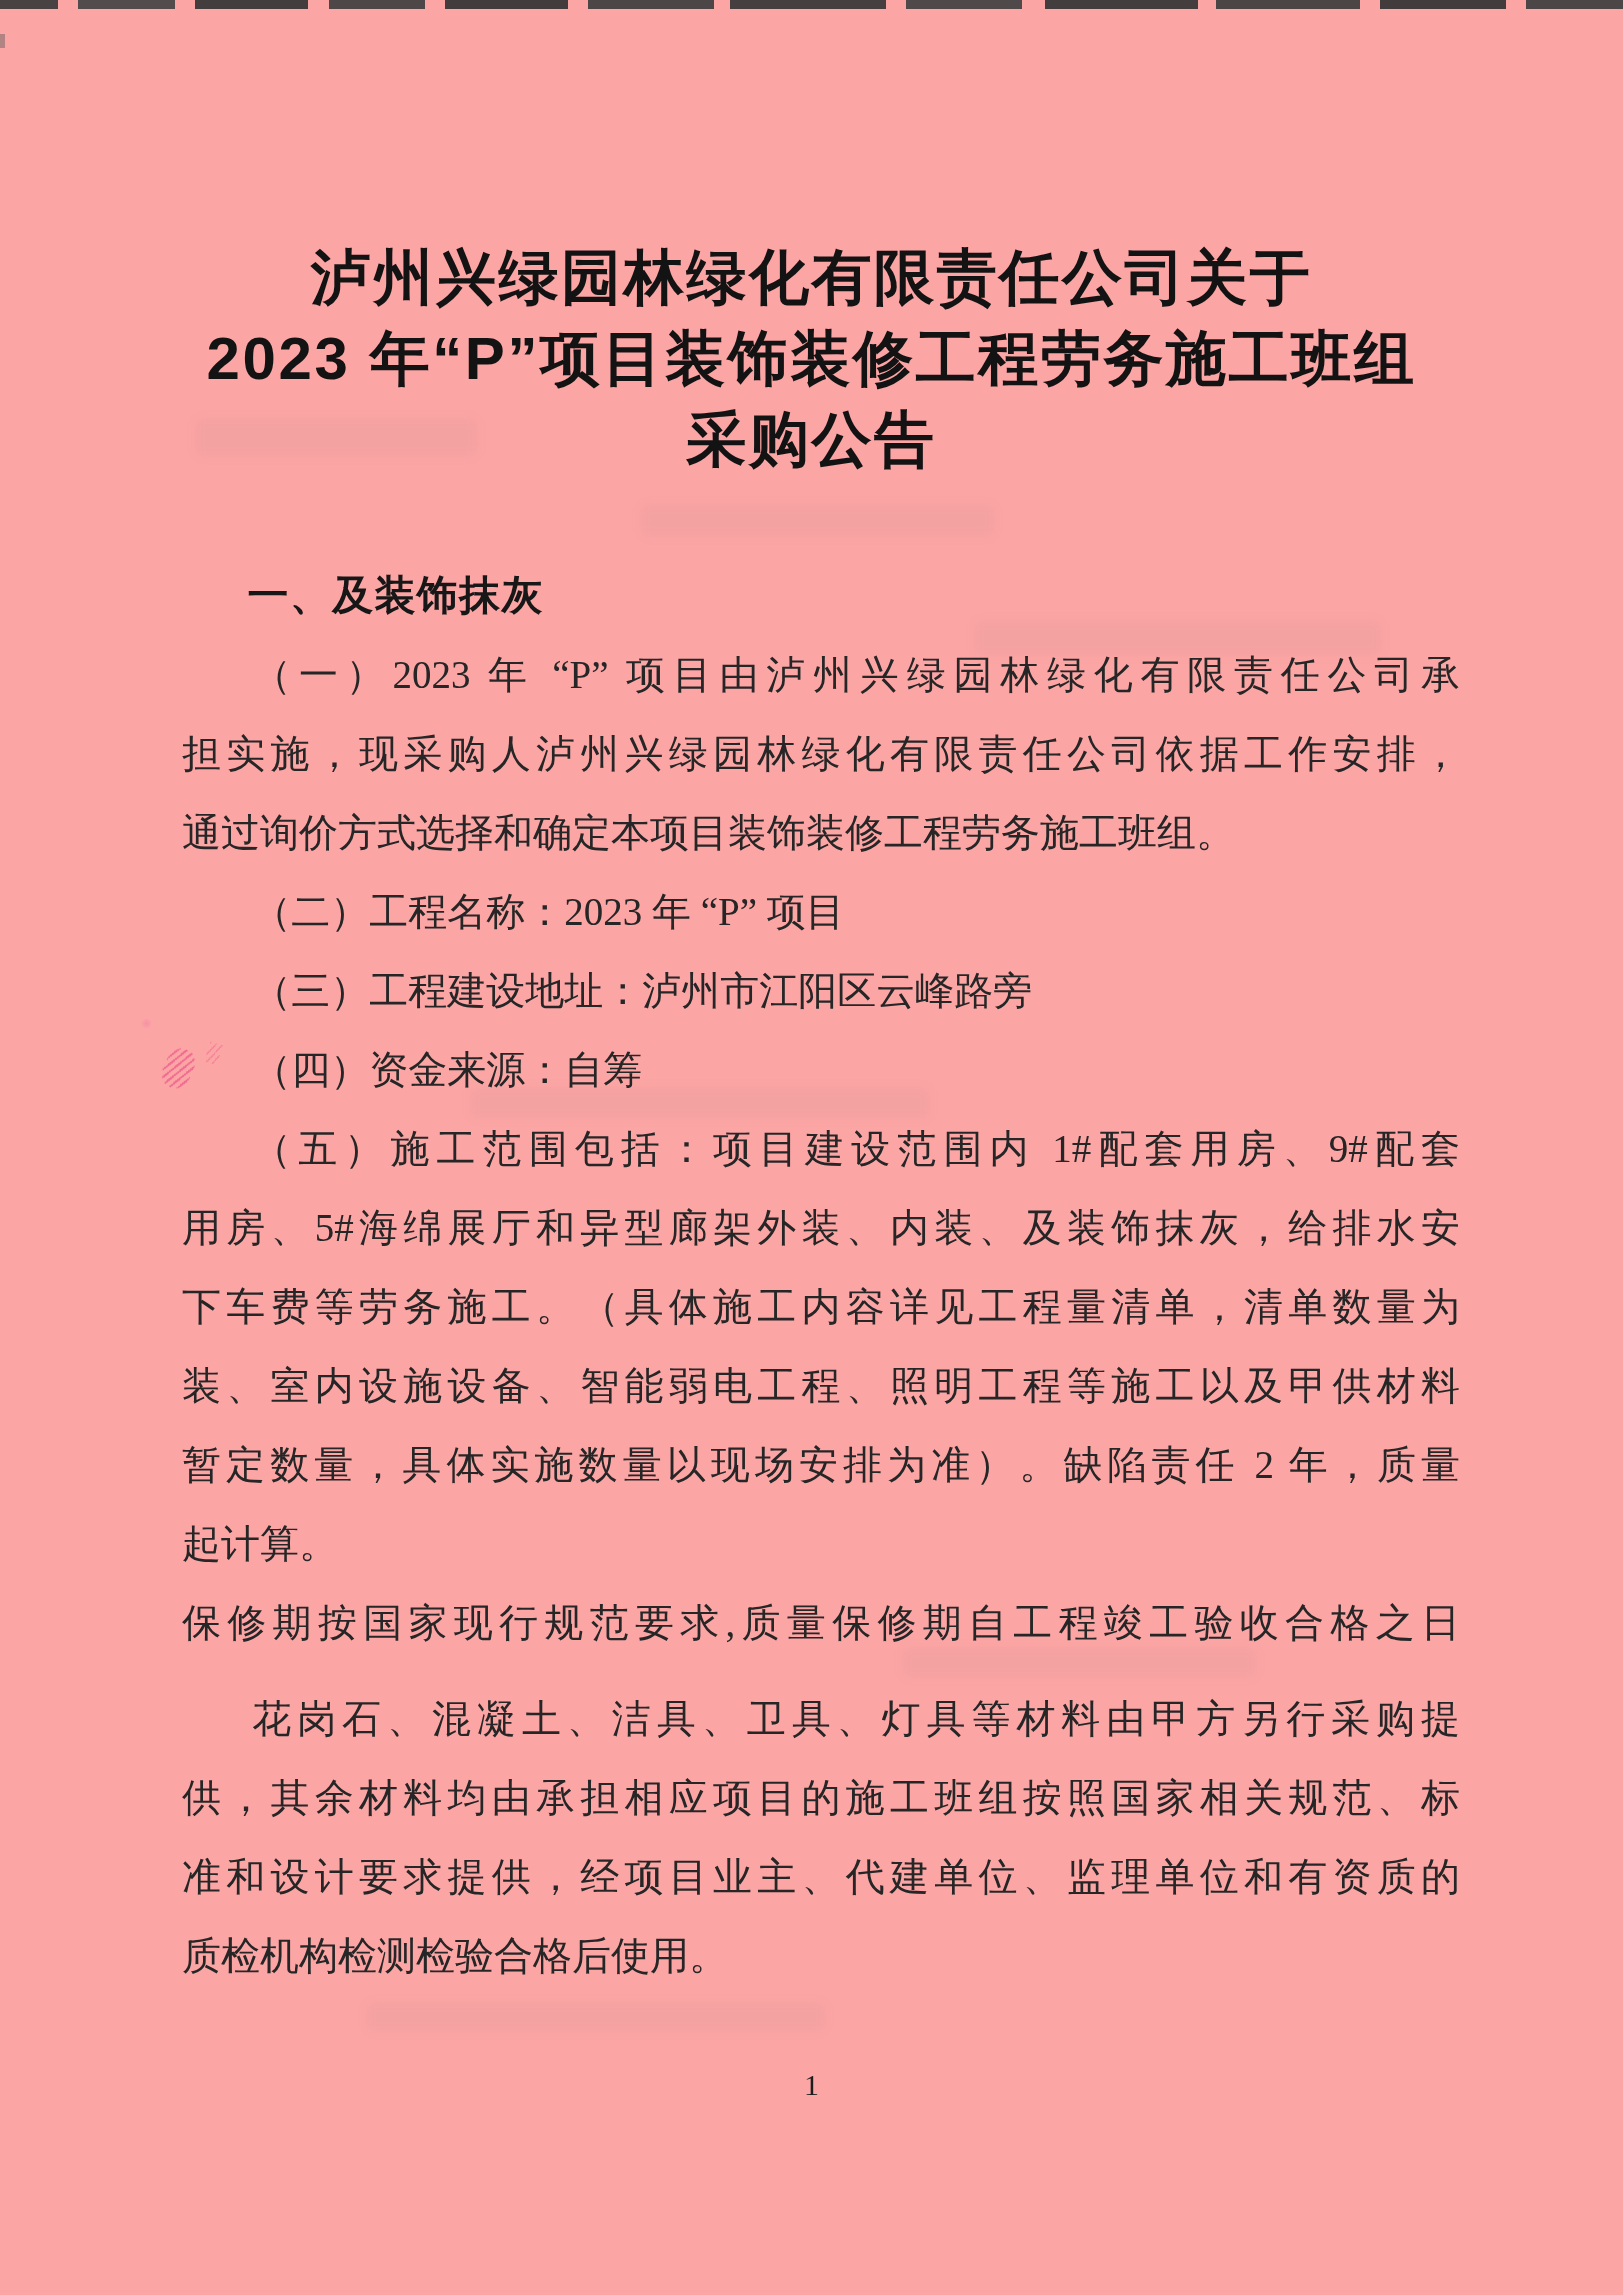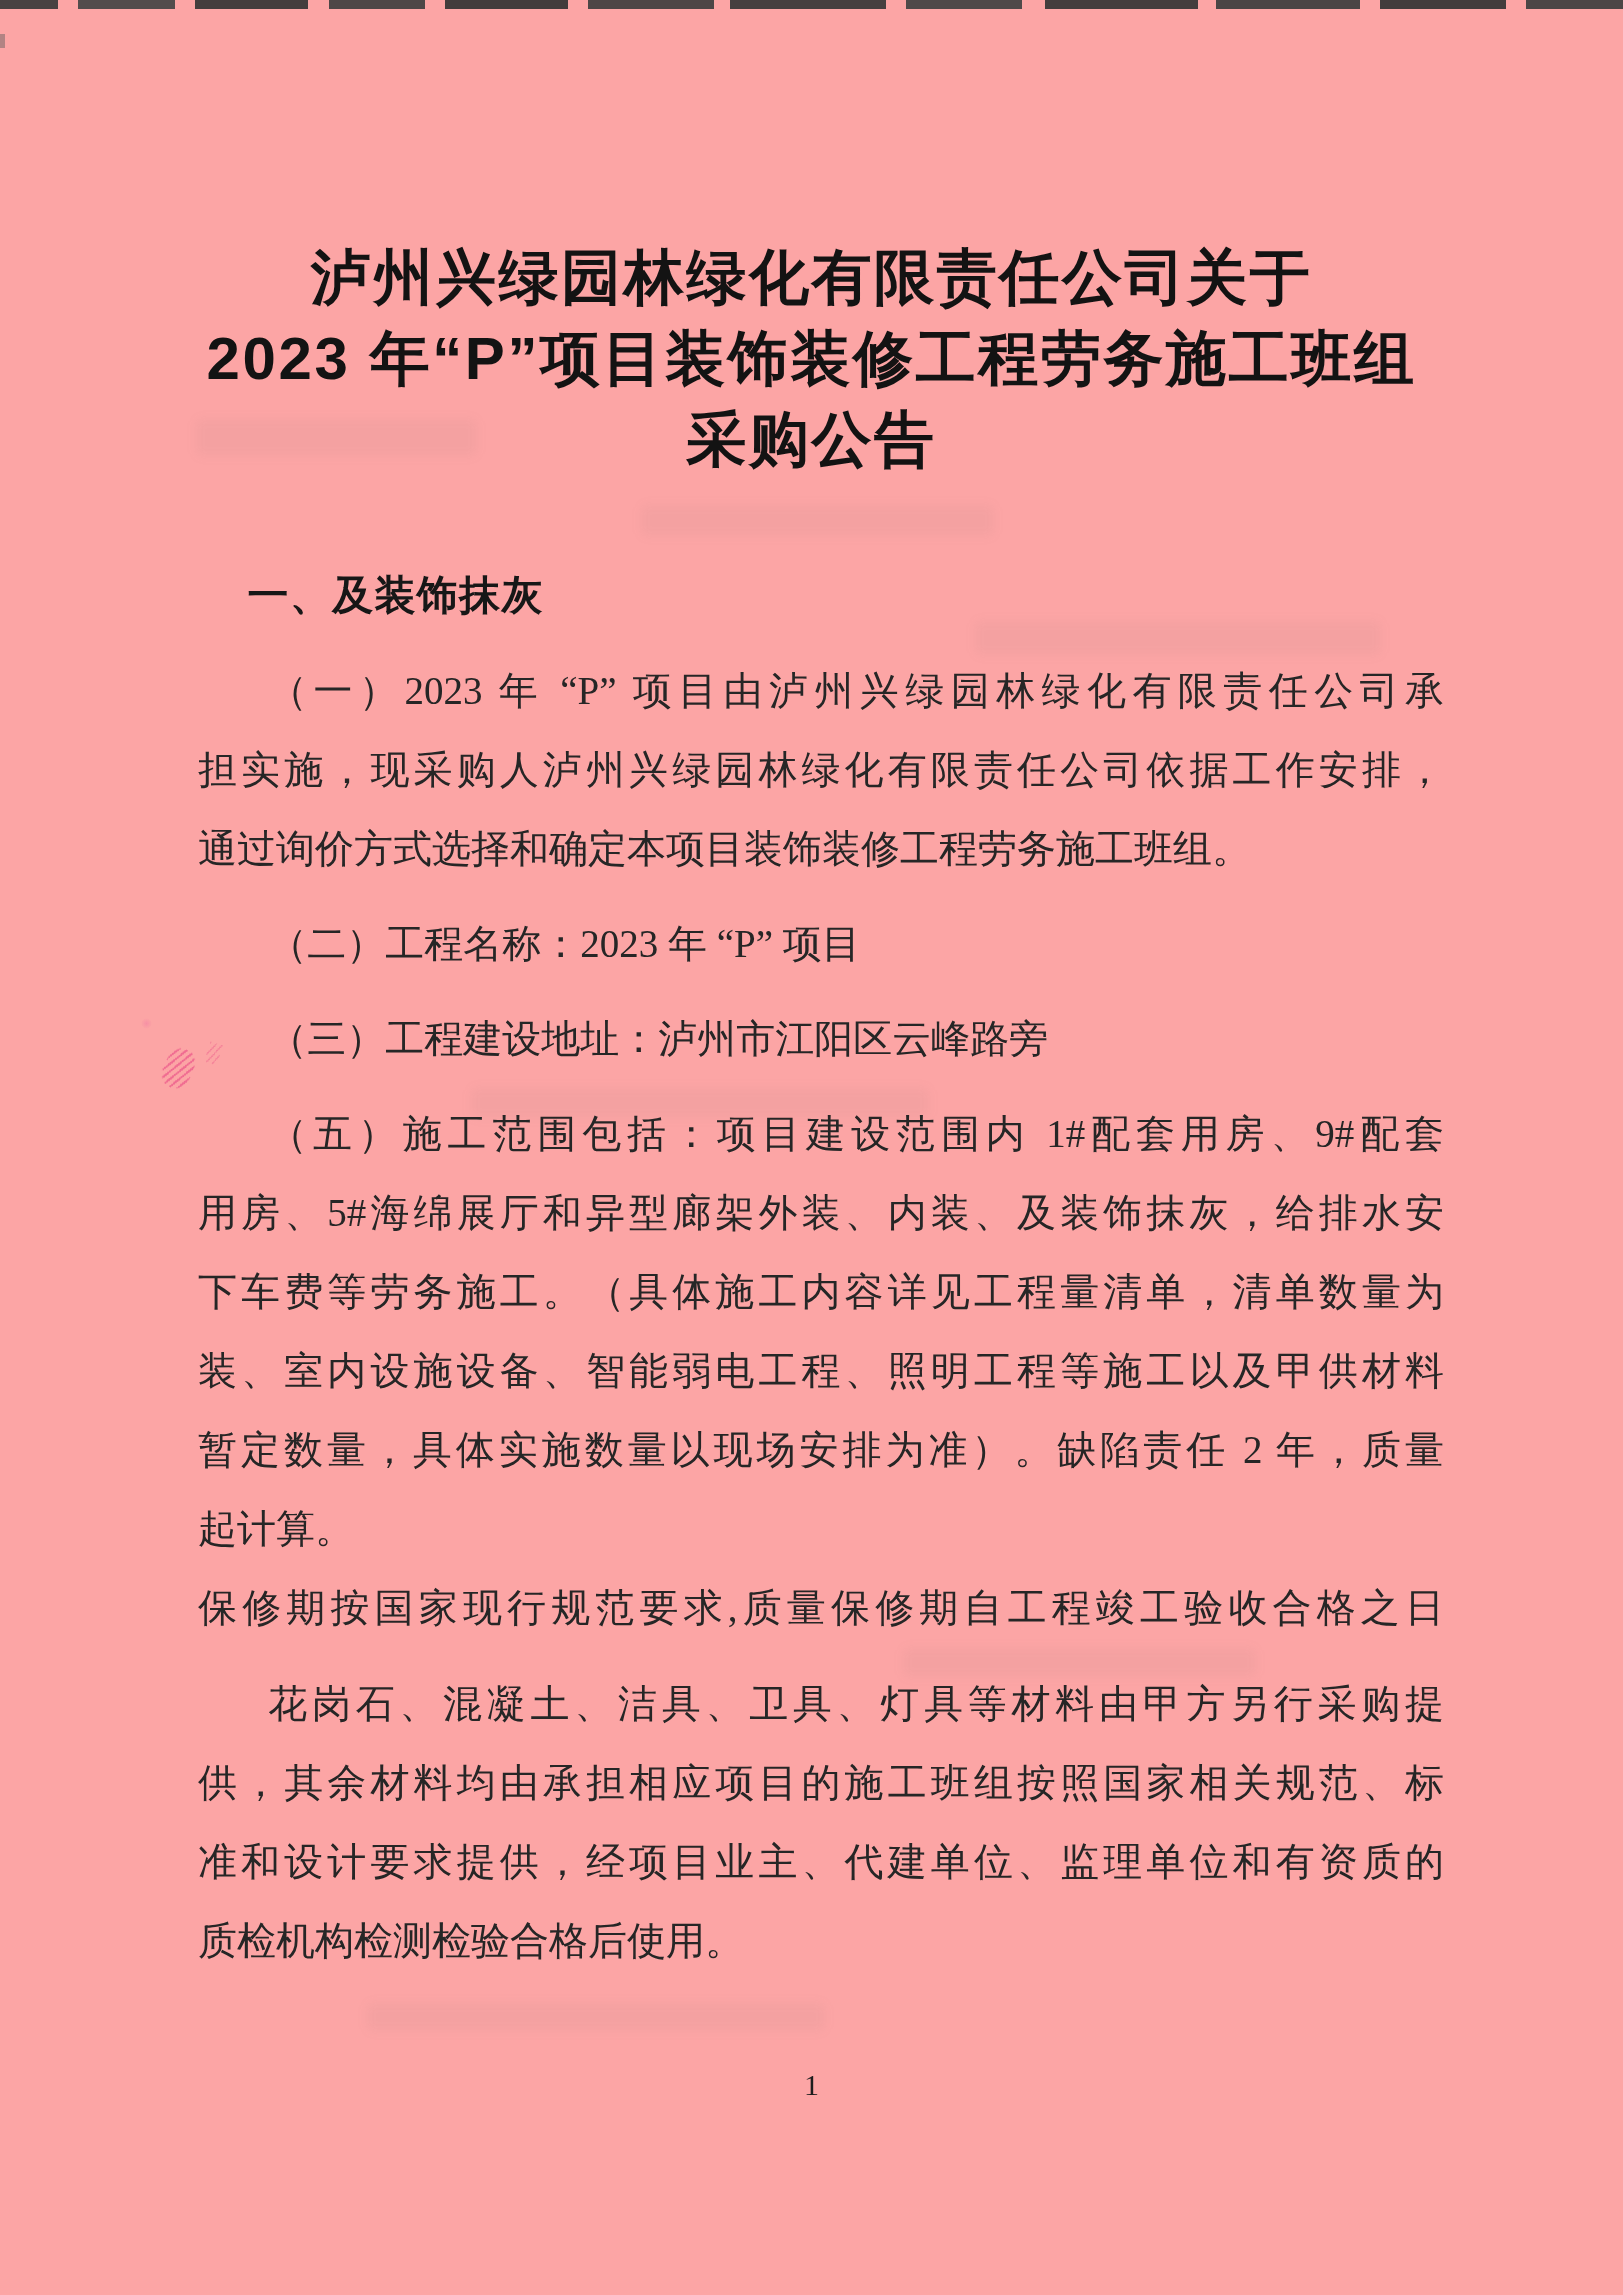--- a/index.html
+++ b/index.html
@@ -89,21 +89,21 @@
     text-indent: 1.8em;
   }
   .heading {
     font-family: "Liberation Sans", sans-serif;
     font-weight: 700;
     font-size: 41px;
     color: #171717;
     text-indent: 1.6em;
     letter-spacing: 1.3px;
   }
-  .para { margin: 16px; }
+  .para { margin: 0; }
   .para.extra-gap { margin-top: 17px; }
 
   
   .page-number {
     position: absolute;
     top: 2068px;
     left: 0;
     width: 100%;
     text-align: center;
     font-family: "Liberation Serif", serif;
@@ -185,20 +185,23 @@
           <div class="line fill">担实施，现采购人泸州兴绿园林绿化有限责任公司依据工作安排，</div>
           <div class="line">通过询价方式选择和确定本项目装饰装修工程劳务施工班组。</div>
         </div>
         <div class="para">
           <div class="line indent">（二）工程名称：2023 年 “P” 项目</div>
         </div>
         <div class="para">
           <div class="line indent">（三）工程建设地址：泸州市江阳区云峰路旁</div>
         </div>
         <div class="para">
+          <div class="line indent">（四）资金来源：自筹</div>
+        </div>
+        <div class="para">
           <div class="line fill indent">（五）施工范围包括：项目建设范围内 1#配套用房、9#配套</div>
           <div class="line fill">用房、5#海绵展厅和异型廊架外装、内装、及装饰抹灰，给排水安</div>
           <div class="line fill">下车费等劳务施工。（具体施工内容详见工程量清单，清单数量为</div>
           <div class="line fill">装、室内设施设备、智能弱电工程、照明工程等施工以及甲供材料</div>
           <div class="line fill">暂定数量，具体实施数量以现场安排为准）。缺陷责任 2 年，质量</div>
           <div class="line">起计算。</div>
           <div class="line fill">保修期按国家现行规范要求,质量保修期自工程竣工验收合格之日</div>
         </div>
         <div class="para extra-gap">
           <div class="line fill indent">花岗石、混凝土、洁具、卫具、灯具等材料由甲方另行采购提</div>

